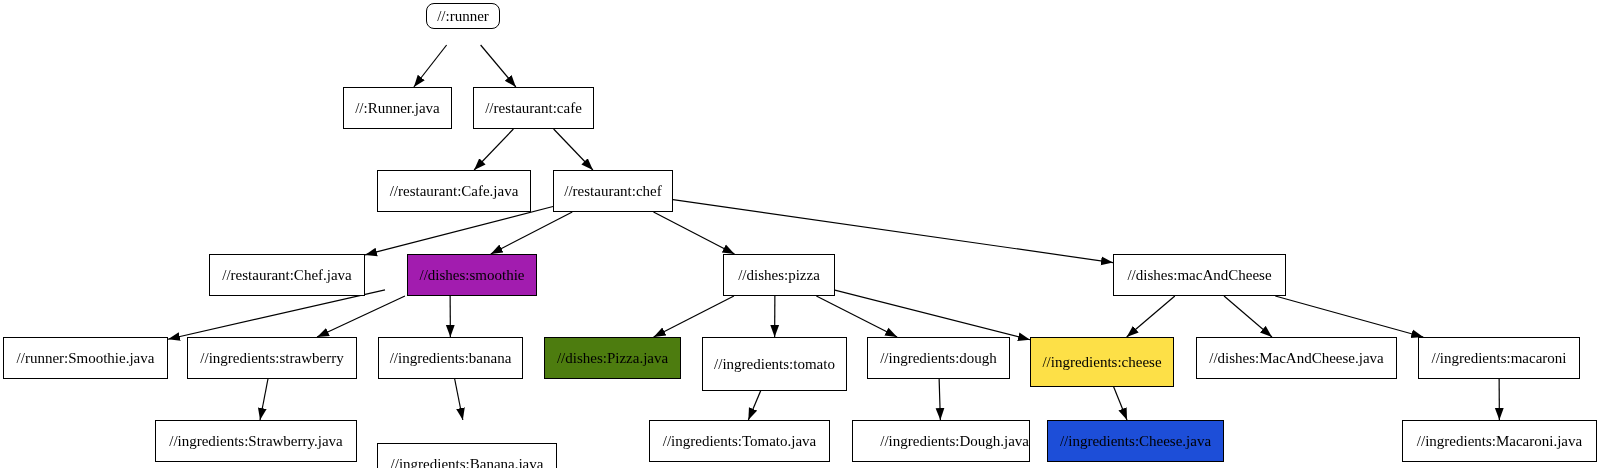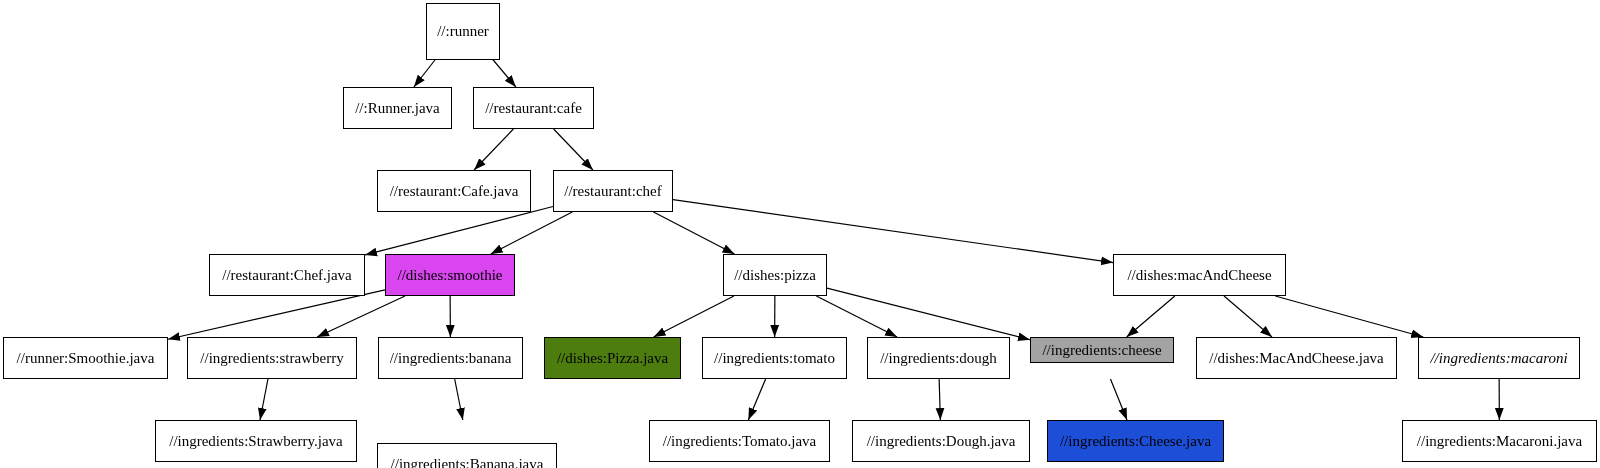--- a/index.html
+++ b/index.html
@@ -57,84 +57,84 @@
       <line x1="827" y1="288.1987767584098" x2="1030" y2="339.72477064220186" stroke="#000000" stroke-width="1.2" marker-end="url(#arrow)"></line>
       <line x1="765.644578313253" y1="379" x2="748.355421686747" y2="420" stroke="#000000" stroke-width="1.2" marker-end="url(#arrow)"></line>
       <line x1="939.1325301204819" y1="379" x2="940.3674698795181" y2="420" stroke="#000000" stroke-width="1.2" marker-end="url(#arrow)"></line>
       <line x1="1110.4759036144578" y1="379" x2="1127.0240963855422" y2="420" stroke="#000000" stroke-width="1.2" marker-end="url(#arrow)"></line>
       <line x1="1174.8313253012047" y1="296" x2="1126.6686746987953" y2="337" stroke="#000000" stroke-width="1.2" marker-end="url(#arrow)"></line>
       <line x1="1224.0421686746988" y1="296" x2="1271.9578313253012" y2="337" stroke="#000000" stroke-width="1.2" marker-end="url(#arrow)"></line>
       <line x1="1275.2771084337348" y1="296" x2="1423.2228915662652" y2="337" stroke="#000000" stroke-width="1.2" marker-end="url(#arrow)"></line>
       <line x1="1499.1265060240964" y1="379" x2="1499.3734939759036" y2="420" stroke="#000000" stroke-width="1.2" marker-end="url(#arrow)"></line>
     </svg>
 
-  <div class="node" style="left: 426px; top: 3px; width: 74px; height: 57px; border-color: rgb(0, 0, 0); background: rgb(255, 255, 255);">
+  <div class="node" style="left: 426px; top: 3px; width: 74px; height: 26px; border-color: rgb(0, 0, 0); background: rgb(255, 255, 255); border-radius: 8px;">
       <span>//:runner</span>
     </div>
   <div class="node" style="left: 343px; top: 87px; width: 109px; height: 42px; border-color: rgb(0, 0, 0); background: rgb(255, 255, 255); text-align: right;">
       <span>//:Runner.java</span>
     </div>
   <div class="node" style="left: 473px; top: 87px; width: 121px; height: 42px; border-color: rgb(0, 0, 0); background: rgb(255, 255, 255);">
       <span>//restaurant:cafe</span>
     </div>
   <div class="node" style="left: 377px; top: 170px; width: 154px; height: 42px; border-color: rgb(0, 0, 0); background: rgb(255, 255, 255);">
       <span>//restaurant:Cafe.java</span>
     </div>
   <div class="node" style="left: 553px; top: 170px; width: 120px; height: 42px; border-color: rgb(0, 0, 0); background: rgb(255, 255, 255);">
       <span>//restaurant:chef</span>
     </div>
   <div class="node" style="left: 209px; top: 254px; width: 156px; height: 42px; border-color: rgb(0, 0, 0); background: rgb(255, 255, 255);">
       <span>//restaurant:Chef.java</span>
     </div>
-  <div class="node" style="left: 385px; top: 254px; width: 130px; height: 42px; border-color: rgb(0, 0, 0); background: #d946ef;">
+  <div class="node" style="left: 407px; top: 254px; width: 130px; height: 42px; border-color: rgb(0, 0, 0); background: #a21caf;">
       <span>//dishes:smoothie</span>
     </div>
-  <div class="node" style="left: 723px; top: 254px; width: 104px; height: 42px; border-color: rgb(0, 0, 0); background: rgb(255, 255, 255);">
+  <div class="node" style="left: 723px; top: 254px; width: 112px; height: 42px; border-color: rgb(0, 0, 0); background: rgb(255, 255, 255);">
       <span>//dishes:pizza</span>
     </div>
   <div class="node" style="left: 1113px; top: 254px; width: 173px; height: 42px; border-color: rgb(0, 0, 0); background: rgb(255, 255, 255);">
       <span>//dishes:macAndCheese</span>
     </div>
   <div class="node" style="left: 3px; top: 337px; width: 165px; height: 42px; border-color: rgb(0, 0, 0); background: rgb(255, 255, 255);">
       <span>//runner:Smoothie.java</span>
     </div>
   <div class="node" style="left: 187px; top: 337px; width: 170px; height: 42px; border-color: rgb(0, 0, 0); background: rgb(255, 255, 255);">
       <span>//ingredients:strawberry</span>
     </div>
   <div class="node" style="left: 378px; top: 337px; width: 145px; height: 42px; border-color: rgb(0, 0, 0); background: rgb(255, 255, 255);">
       <span>//ingredients:banana</span>
     </div>
   <div class="node" style="left: 544px; top: 337px; width: 137px; height: 42px; border-color: rgb(0, 0, 0); background: #4d7c0f;">
       <span>//dishes:Pizza.java</span>
     </div>
-  <div class="node" style="left: 702px; top: 337px; width: 145px; height: 42px; border-color: rgb(0, 0, 0); background: rgb(255, 255, 255); align-items: center;">
+  <div class="node" style="left: 702px; top: 337px; width: 145px; height: 54px; border-color: rgb(0, 0, 0); background: rgb(255, 255, 255); align-items: center;">
       <span>//ingredients:tomato</span>
     </div>
   <div class="node" style="left: 867px; top: 337px; width: 143px; height: 42px; border-color: rgb(0, 0, 0); background: rgb(255, 255, 255);">
       <span>//ingredients:dough</span>
     </div>
-  <div class="node" style="left: 1030px; top: 337px; width: 144px; height: 26px; border-color: rgb(0, 0, 0); background: #a3a3a3;">
+  <div class="node" style="left: 1030px; top: 337px; width: 144px; height: 50px; border-color: rgb(0, 0, 0); background: #fde047;">
       <span>//ingredients:cheese</span>
     </div>
   <div class="node" style="left: 1196px; top: 337px; width: 201px; height: 42px; border-color: rgb(0, 0, 0); background: rgb(255, 255, 255);">
       <span>//dishes:MacAndCheese.java</span>
     </div>
-  <div class="node" style="left: 1418px; top: 337px; width: 162px; height: 42px; border-color: rgb(0, 0, 0); background: rgb(255, 255, 255); font-style: italic;">
+  <div class="node" style="left: 1418px; top: 337px; width: 162px; height: 42px; border-color: rgb(0, 0, 0); background: rgb(255, 255, 255);">
       <span>//ingredients:macaroni</span>
     </div>
   <div class="node" style="left: 155px; top: 420px; width: 202px; height: 42px; border-color: rgb(0, 0, 0); background: rgb(255, 255, 255);">
       <span>//ingredients:Strawberry.java</span>
     </div>
   <div class="node" style="left: 377px; top: 420px; width: 180px; height: 42px; border-color: rgb(0, 0, 0); background: rgb(255, 255, 255); margin-top: 23px;">
       <span>//ingredients:Banana.java</span>
     </div>
   <div class="node" style="left: 649px; top: 420px; width: 181px; height: 42px; border-color: rgb(0, 0, 0); background: rgb(255, 255, 255);">
       <span>//ingredients:Tomato.java</span>
     </div>
-  <div class="node" style="left: 852px; top: 420px; width: 178px; height: 42px; border-color: rgb(0, 0, 0); background: rgb(255, 255, 255);">
+  <div class="node" style="left: 852px; top: 420px; width: 178px; height: 42px; border-color: rgb(0, 0, 0); background: rgb(255, 255, 255); justify-content: flex-end;">
       <span>//ingredients:Dough.java</span>
     </div>
   <div class="node" style="left: 1047px; top: 420px; width: 177px; height: 42px; border-color: rgb(0, 0, 0); background: #1d4ed8;">
       <span>//ingredients:Cheese.java</span>
     </div>
   <div class="node" style="left: 1402px; top: 420px; width: 195px; height: 42px; border-color: rgb(0, 0, 0); background: rgb(255, 255, 255);">
       <span>//ingredients:Macaroni.java</span>
     </div>
 
 </div>

